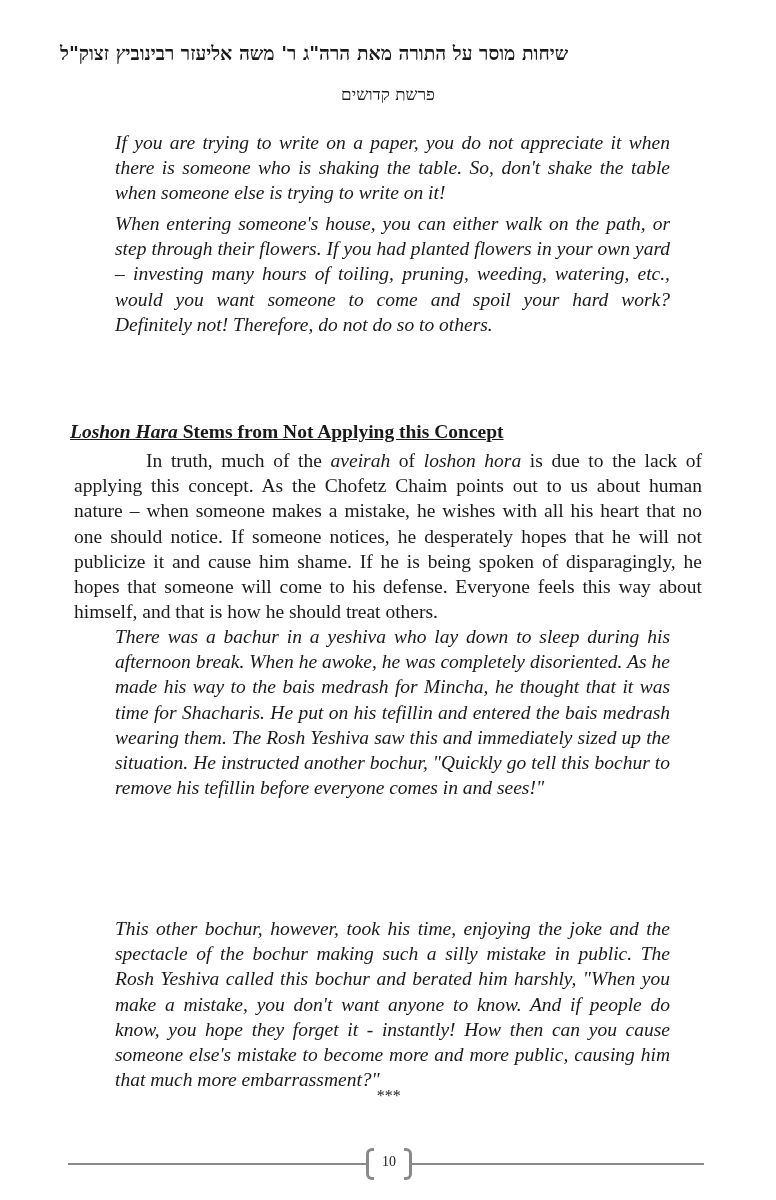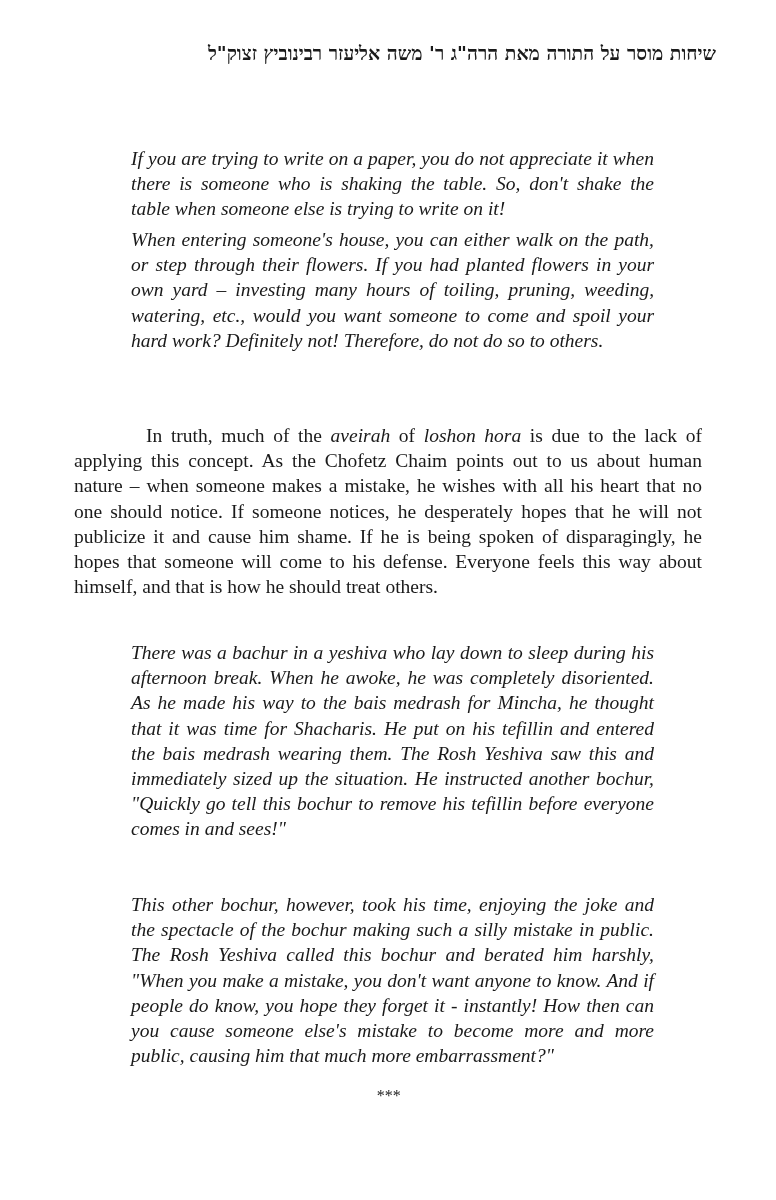--- a/index.html
+++ b/index.html
@@ -1,39 +1,39 @@
 <!DOCTYPE html>
 <html><head>
 <meta charset="utf-8">
 <style>
   html, body { margin: 0; padding: 0; background: #ffffff; }
   body { width: 776px; height: 1200px; position: relative; overflow: hidden; color: #1a1a1a; }
   .page { position: absolute; left: 0; top: 0; width: 776px; height: 1200px; }
   .running-head {
     position: absolute; left: 60px; right: 60px; top: 40px;
-    text-align: right; direction: rtl;
+    text-align: left; direction: rtl;
     font-family: "DejaVu Serif", serif; font-weight: bold; font-size: 19px; line-height: 26px;
   }
   .parsha {
     position: absolute; left: 60px; right: 60px; top: 82px;
     text-align: center; direction: rtl;
     font-family: "DejaVu Serif", serif; font-size: 17px; line-height: 24px;
   }
   .body-text {
     font-family: "Liberation Serif", serif; font-size: 19.5px; line-height: 25.2px;
     text-align: justify;
   }
   .block {
     position: absolute; left: 115px; width: 555px; font-style: italic;
   }
-  .block p { margin: 16px; }
+  .block p { margin: 0; }
   .block1 { top: 130px; }
   .block2 { top: 211px; }
   .block3 { top: 624px; }
-  .block4 { top: 876px; }
+  .block4 { top: 916px; }
   .section {
     position: absolute; left: 70px; width: 636px; top: 419px;
   }
   .section-heading {
     font-family: "Liberation Serif", serif; font-weight: bold; font-size: 19.5px; line-height: 25px;
     text-decoration: underline; margin: 0;
   }
   .section-heading .it { font-style: italic; }
   .section p.para { margin: 4px; text-indent: 72px; }
   .para .it { font-style: italic; }
@@ -51,34 +51,43 @@
   .footer .pagenum {
     position: absolute; left: 306px; width: 30px; top: 6px; text-align: center;
     font-family: "Liberation Serif", serif; font-size: 14px; line-height: 20px;
   }
 </style>
 </head>
 <body>
 
 <div class="page">
   <div class="running-head">שיחות מוסר על התורה מאת הרה"ג ר' משה אליעזר רבינוביץ זצוק"ל</div>
+  <div class="parsha">פרשת קדושים</div>
 
   <div class="block block1 body-text">
     <p>If you are trying to write on a paper, you do not appreciate it when there is someone who is shaking the table. So, don't shake the table when someone else is trying to write on it!</p>
   </div>
   <div class="block block2 body-text">
     <p>When entering someone's house, you can either walk on the path, or step through their flowers. If you had planted flowers in your own yard – investing many hours of toiling, pruning, weeding, watering, etc., would you want someone to come and spoil your hard work? Definitely not! Therefore, do not do so to others.</p>
   </div>
 
   <div class="section body-text">
+    <h2 class="section-heading"><span class="it">Loshon Hara</span><span> Stems from Not Applying this Concept</span></h2>
     <p class="para"><span>In truth, much of the </span><span class="it">aveirah</span><span> of </span><span class="it">loshon hora</span><span> is due to the lack of applying this concept. As the Chofetz Chaim points out to us about human nature – when someone makes a mistake, he wishes with all his heart that no one should notice. If someone notices, he desperately hopes that he will not publicize it and cause him shame. If he is being spoken of disparagingly, he hopes that someone will come to his defense. Everyone feels this way about himself, and that is how he should treat others.</span></p>
   </div>
 
   <div class="block block3 body-text">
     <p>There was a bachur in a yeshiva who lay down to sleep during his afternoon break. When he awoke, he was completely disoriented. As he made his way to the bais medrash for Mincha, he thought that it was time for Shacharis. He put on his tefillin and entered the bais medrash wearing them. The Rosh Yeshiva saw this and immediately sized up the situation. He instructed another bochur, "Quickly go tell this bochur to remove his tefillin before everyone comes in and sees!"</p>
   </div>
   <div class="block block4 body-text">
     <p>This other bochur, however, took his time, enjoying the joke and the spectacle of the bochur making such a silly mistake in public. The Rosh Yeshiva called this bochur and berated him harshly, "When you make a mistake, you don't want anyone to know. And if people do know, you hope they forget it - instantly! How then can you cause someone else's mistake to become more and more public, causing him that much more embarrassment?"</p>
   </div>
 
   <div class="stars">***</div>
 
+  <div class="footer">
+    <div class="rule left"></div>
+    <div class="bracket l"></div>
+    <div class="pagenum">10</div>
+    <div class="bracket r"></div>
+    <div class="rule right"></div>
+  </div>
 </div>
 
 </body></html>

